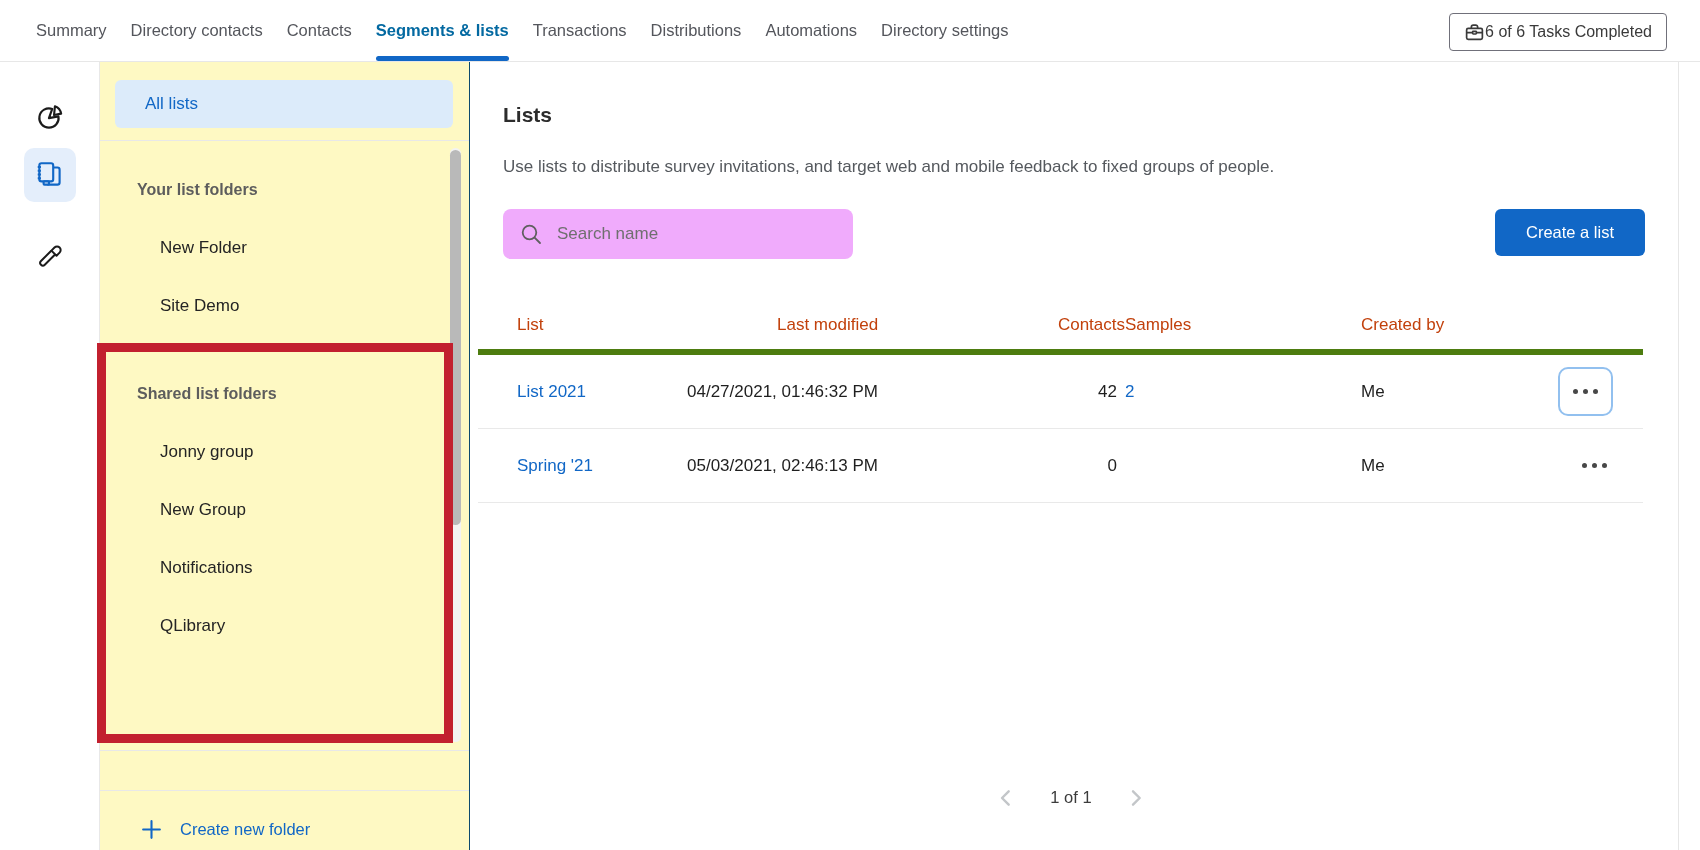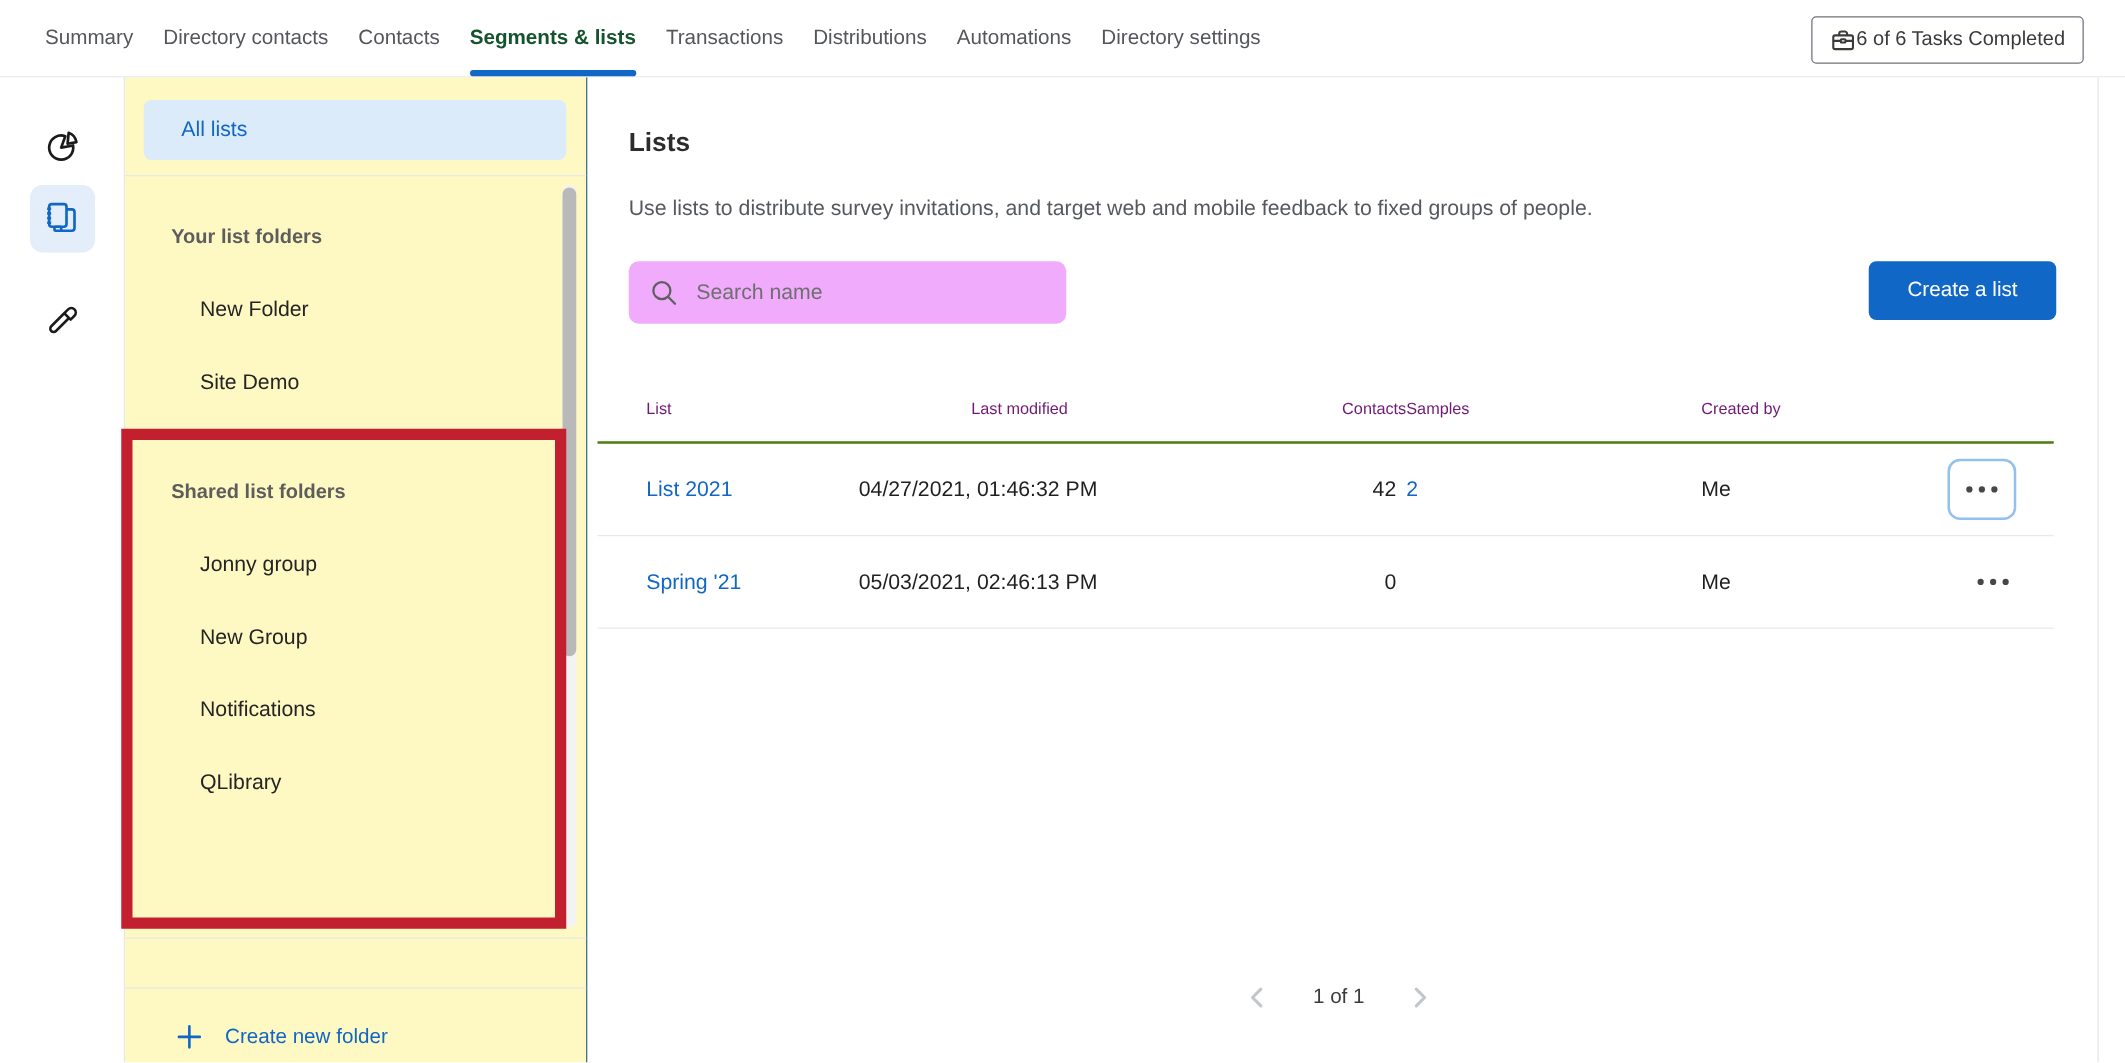--- a/index.html
+++ b/index.html
@@ -13,21 +13,21 @@
   
   .topnav {
     position:absolute; left:0; top:0; width:1700px; height:62px;
     border-bottom:1px solid #e7e7e7; background:#fff;
     display:flex; align-items:stretch; padding-left:36px; gap:44px;
   }
   .tab {
     display:flex; align-items:center; position:relative;
     font-size:16.5px; color:#54565c; cursor:pointer; white-space:nowrap;
   }
-  .tab.active { color:#14532d; font-weight:bold; }
+  .tab.active { color:#0369a1; font-weight:bold; }
   .tab.active::after {
     content:""; position:absolute; left:0; right:0; bottom:0;
     height:5px; background:#1167c6; border-radius:3px;
   }
   .tasks-btn {
     position:absolute; right:33px; top:13px; height:38px;
     display:flex; align-items:center; padding:0 14px;
     border:1px solid #70707a; border-radius:4px; background:#fff;
     font-size:16px; color:#3a3a3a; cursor:pointer;
   }
@@ -101,21 +101,21 @@
     position:absolute; left:1025px; top:147px; width:150px; height:47px;
     background:#1167c6; color:#fff; border:none; border-radius:6px;
     font-family:"Liberation Sans", sans-serif; font-size:16.5px; cursor:pointer;
   }
 
   .lists-table { position:absolute; left:8px; top:238px; width:1165px; }
   .t-row {
     display:grid; grid-template-columns:209px 253px 185px 201px 227px 1fr;
     align-items:center;
   }
-  .t-head { height:55px; font-size:13px; color:#701a75; border-bottom:2px solid #4d7c0f; }
+  .t-head { height:55px; font-size:17px; color:#c2410c; border-bottom:6px solid #4d7c0f; }
   .t-body-row { height:74px; font-size:17px; color:#1f1f1f; border-bottom:1px solid #e9e9e9; }
   .c-list   { padding-left:39px; }
   .c-mod-h  { padding-left:90px; }
   .c-contacts { text-align:right; }
   .c-contacts.val { padding-right:8px; }
   .c-samples  { text-align:left; }
   .c-samples.val { padding-right:7px; }
   .c-created { padding-left:35px; }
   .c-actions { display:flex; justify-content:flex-end; padding-right:30px; }
   .link { color:#1167c6; cursor:pointer; }

